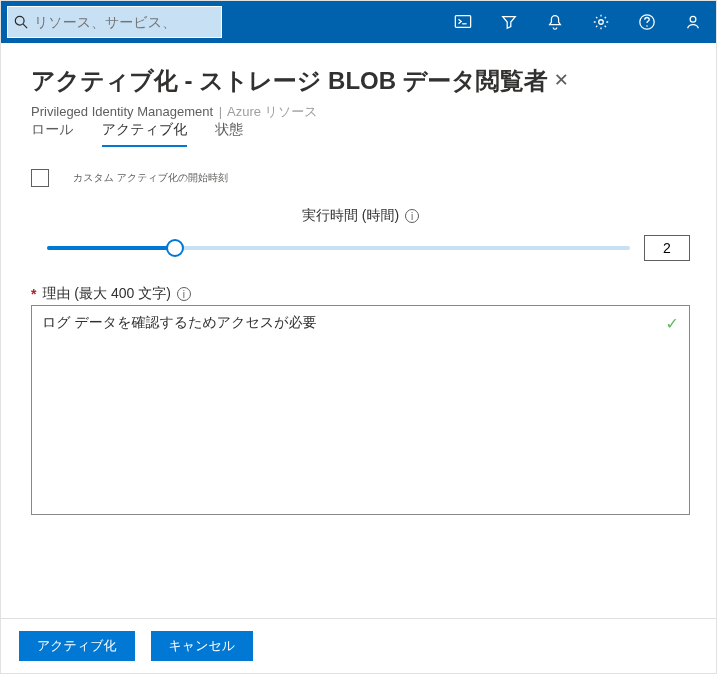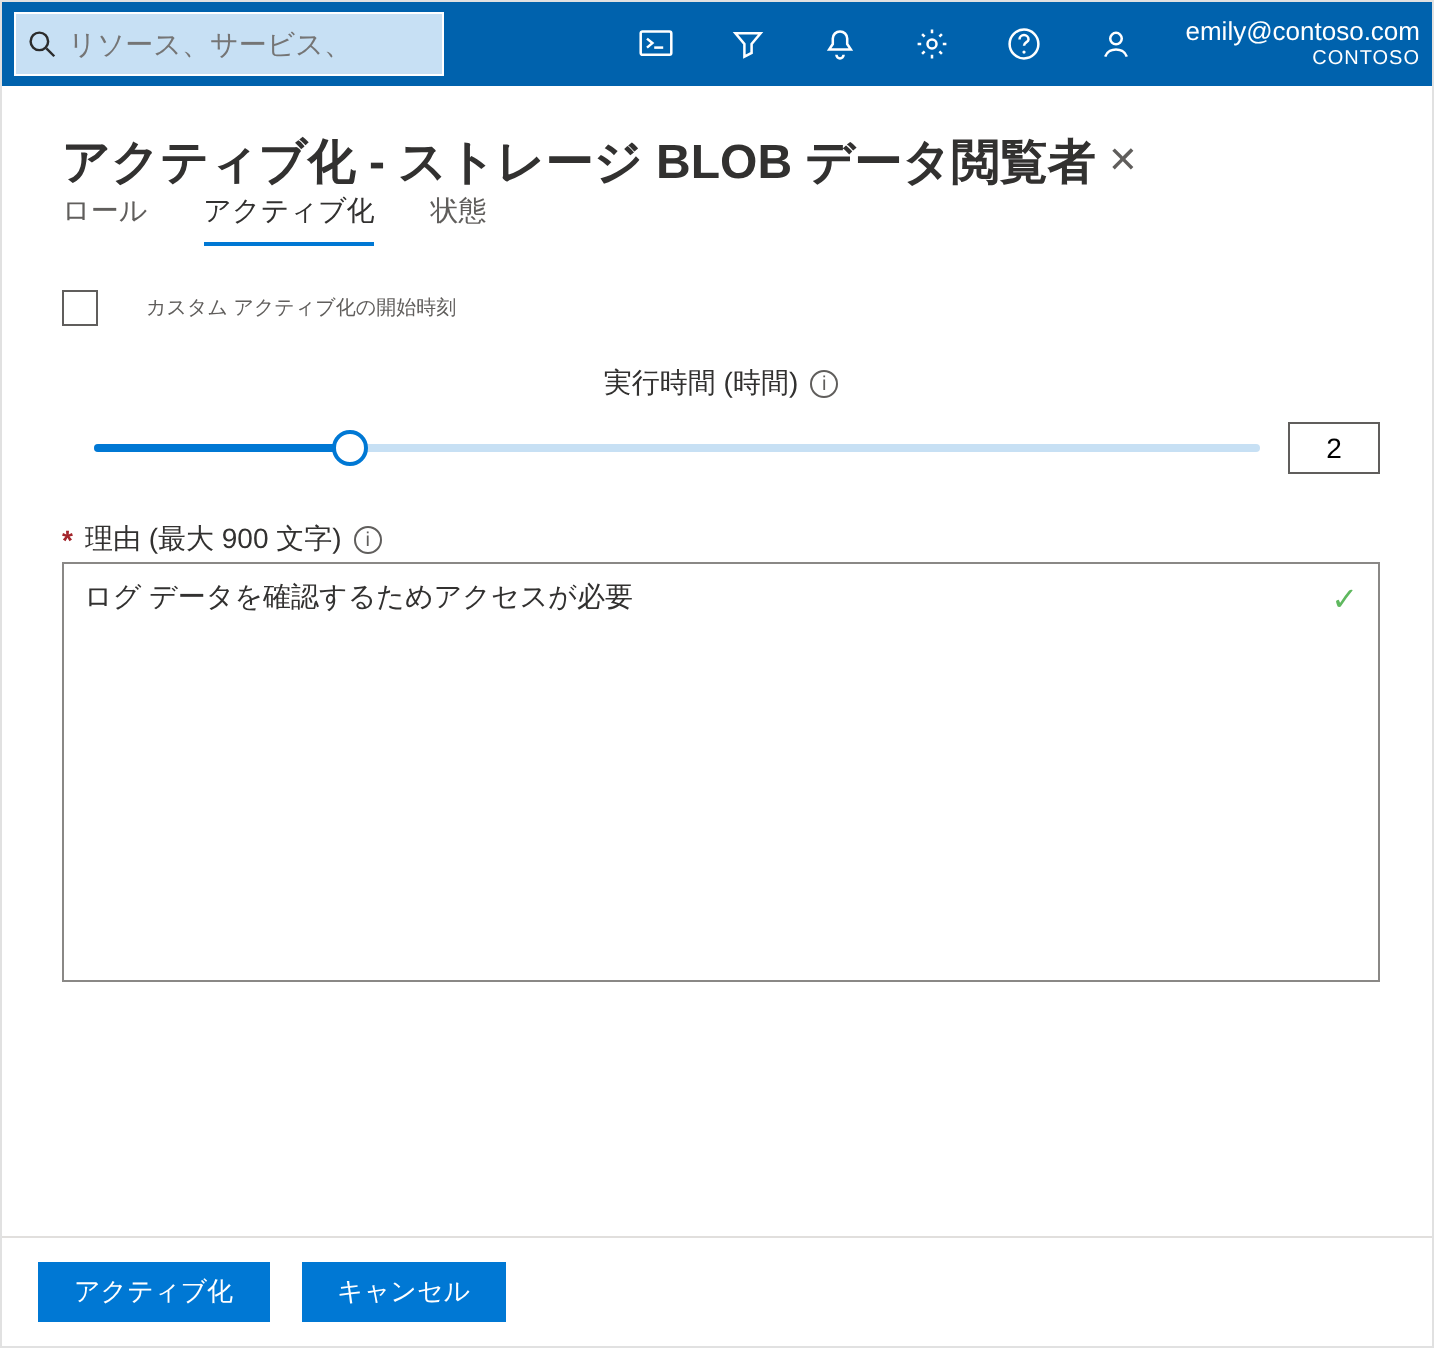--- a/index.html
+++ b/index.html
@@ -274,31 +274,32 @@
           <path d="M7.5 7.5a2.5 2.5 0 115 0c0 1.5-2.5 1.5-2.5 3.5" fill="none" stroke="#fff" stroke-width="1.4"></path>
           <circle cx="10" cy="14.5" r="0.9" fill="#fff"></circle>
         </svg>
     </div>
     <div class="top-icon">
       <svg width="18" height="18" viewBox="0 0 20 20">
           <circle cx="10" cy="7" r="3.2" fill="none" stroke="#fff" stroke-width="1.4"></circle>
           <path d="M4 17c1-3 4-4 6-4s5 1 6 4" fill="none" stroke="#fff" stroke-width="1.4"></path>
         </svg>
     </div>
-    <div class="acct">
-      <div class="email">emily@contoso.com</div>
-      <div class="org">CONTOSO</div>
-    </div>
   </div>
 </div>
 
 <div class="content">
   <div class="title-row">
     <h1 class="page-title">アクティブ化 - ストレージ BLOB データ閲覧者</h1>
     <div class="close-x">✕</div>
+  </div>
+  <div class="breadcrumb">
+    <span>Privileged Identity Management</span>
+    <span class="sep">|</span>
+    <span class="part2">Azure リソース</span>
   </div>
 
   <div class="tabs">
     <div class="tab">ロール</div>
     <div class="tab active">アクティブ化</div>
     <div class="tab">状態</div>
   </div>
 
   <div class="chk-row">
     <div class="chk"></div>
@@ -314,21 +315,21 @@
       <div class="track">
         <div class="fill" id="slider-fill" style="width: 22%;"></div>
         <div class="thumb" id="slider-thumb" style="left: 22%;"></div>
       </div>
     </div>
     <input class="dur-input" value="2" style="">
   </div>
 
   <div class="reason-label">
     <span class="req">*</span>
-    <span>理由 (最大 900 文字)</span>
+    <span>理由 (最大 400 文字)</span>
     <span class="info-icon">i</span>
   </div>
   <div class="reason-box">
     <textarea class="reason-ta" id="reason-ta" style="">ログ データを確認するためアクセスが必要</textarea>
     <div class="check-valid">✓</div>
   </div>
 
   <div class="footer">
     <button class="btn">アクティブ化</button>
     <button class="btn">キャンセル</button>

